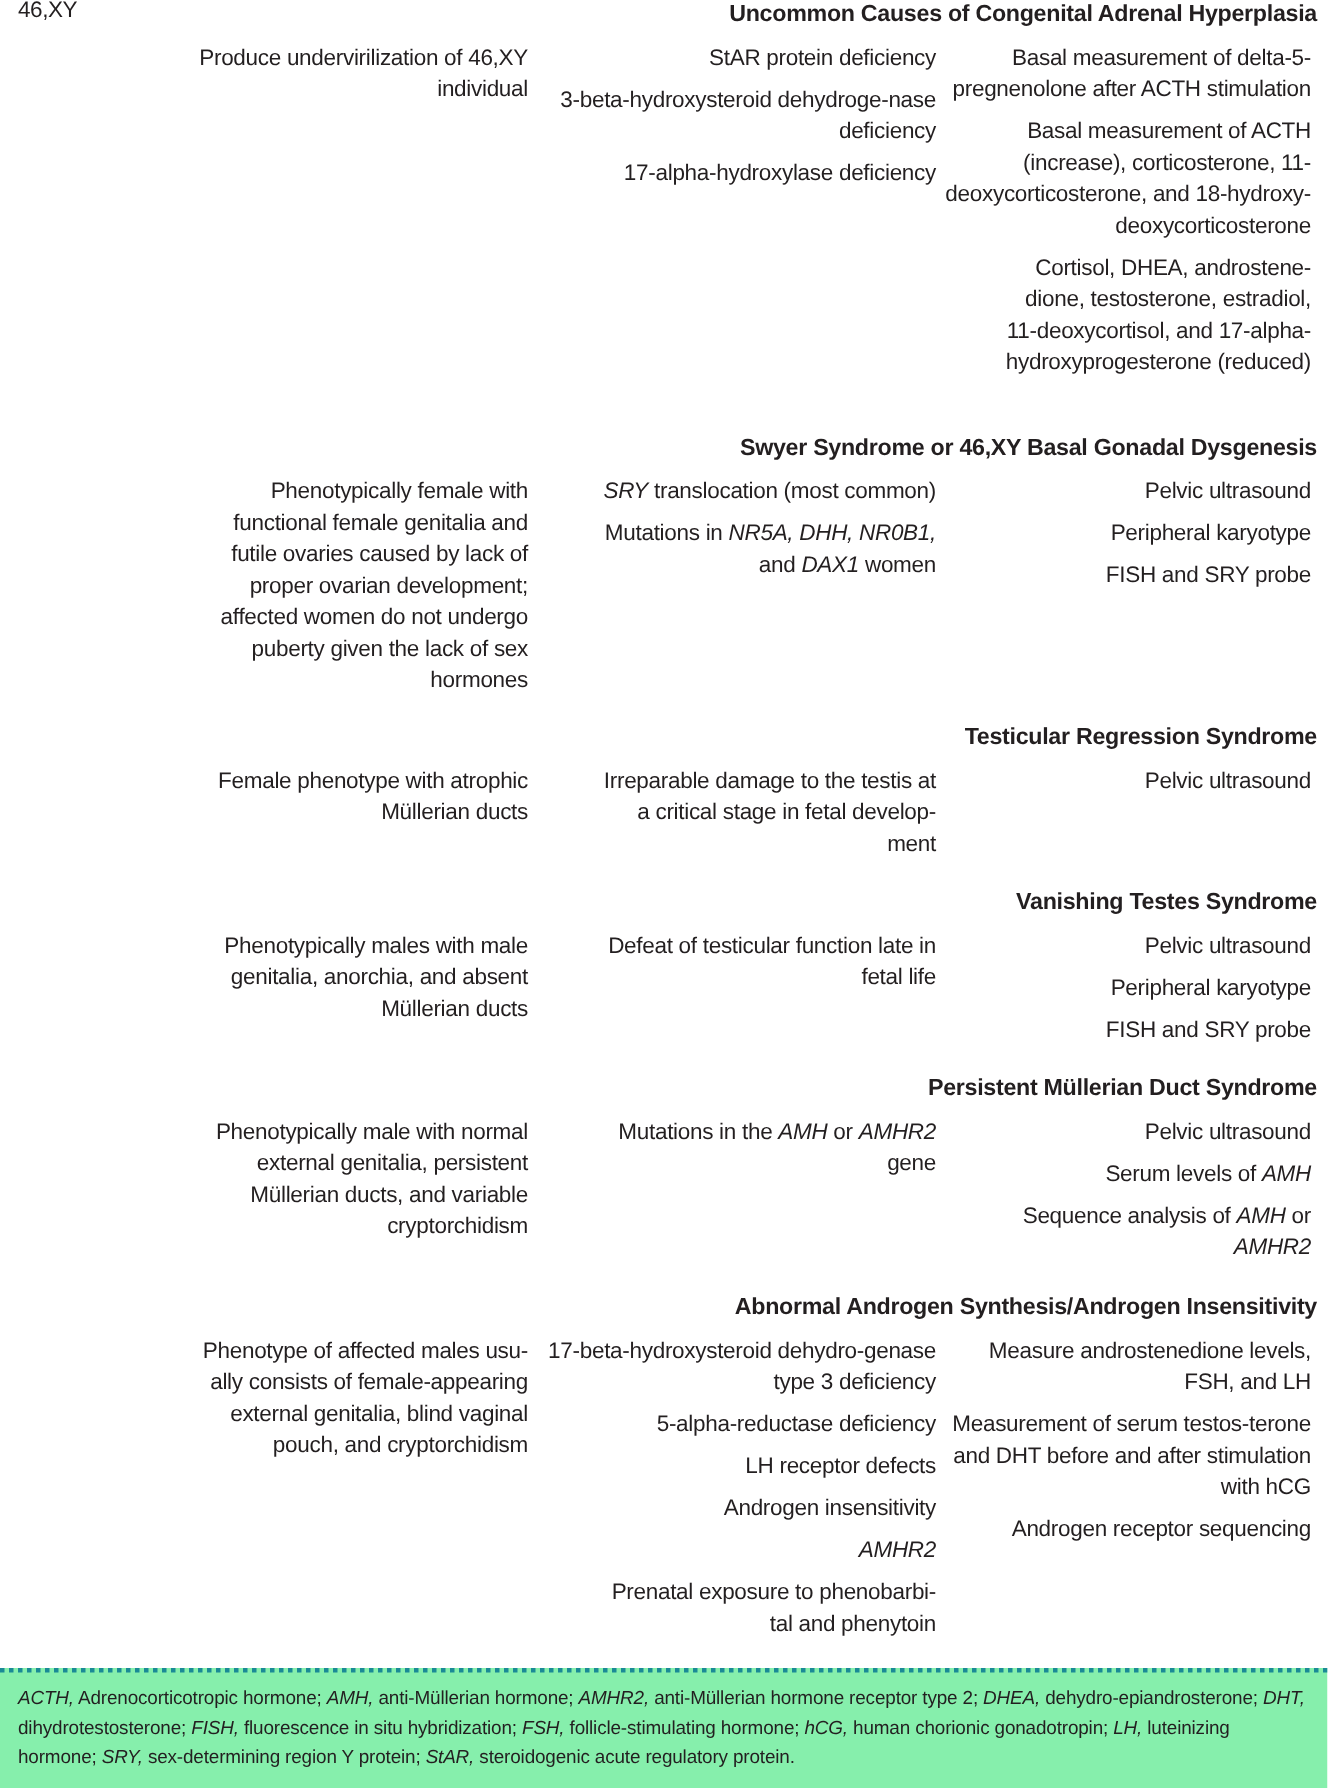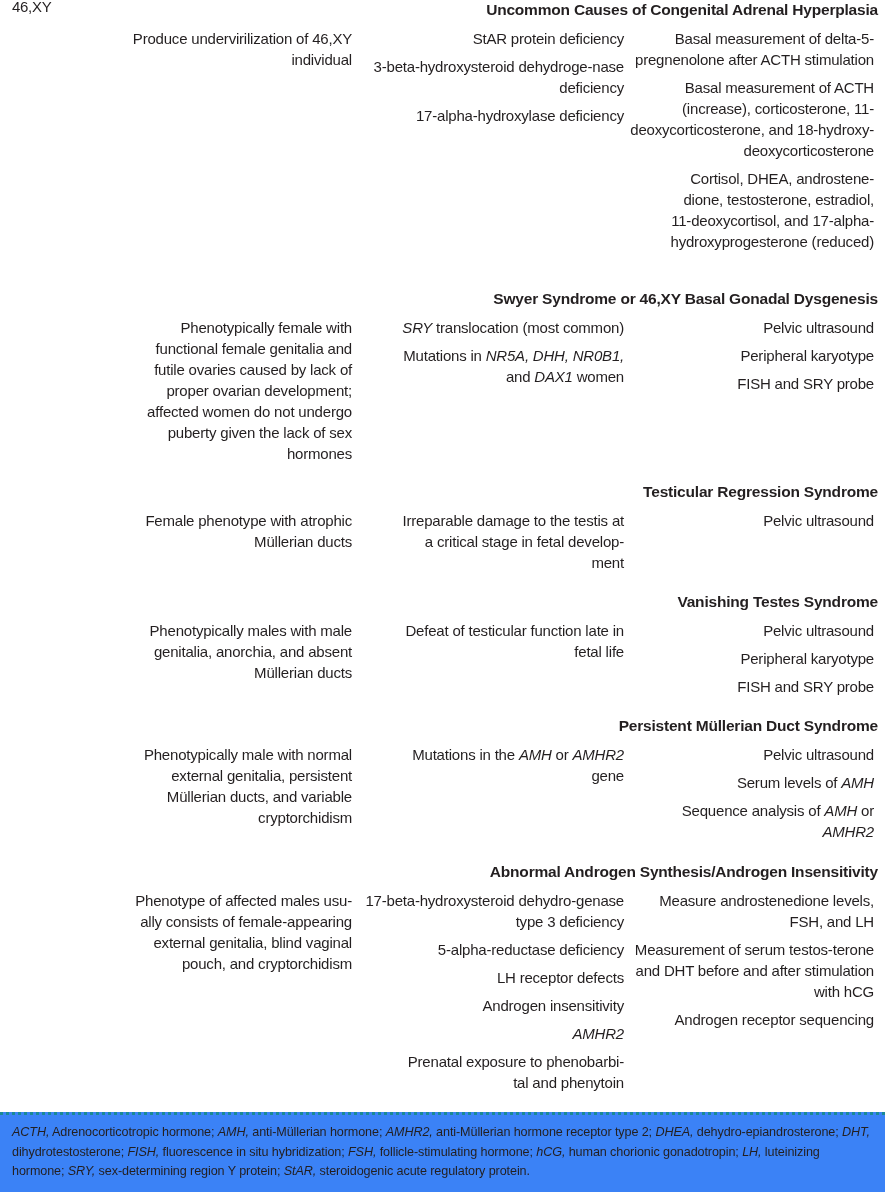--- a/index.html
+++ b/index.html
@@ -20,21 +20,21 @@
   .row { display: flex; margin-top: 8px; }
   .col { font-size: 15px; line-height: 21px; letter-spacing: -0.2px; }
   .col1 { width: 264px; }
   .col2 { width: 272px; }
   .col3 { width: 250px; }
   .item { margin-bottom: 7px; }
   .item:last-child { margin-bottom: 0; margin-left: 42px; }
   i, .it { font-style: italic; }
   .footer {
     position: absolute; left: 0; top: 1112px; width: 885px; height: 80px;
-    background: #3b82f6;
+    background: #86efac;
     border-top: 3px dotted #1a8a96;
     box-sizing: border-box;
     padding: 8px 10px 0 12px;
     font-size: 12.6px; line-height: 19.5px; color: #231f20; letter-spacing: -0.1px;
   }
 </style>
 </head>
 <body>
 
 <div class="page">

